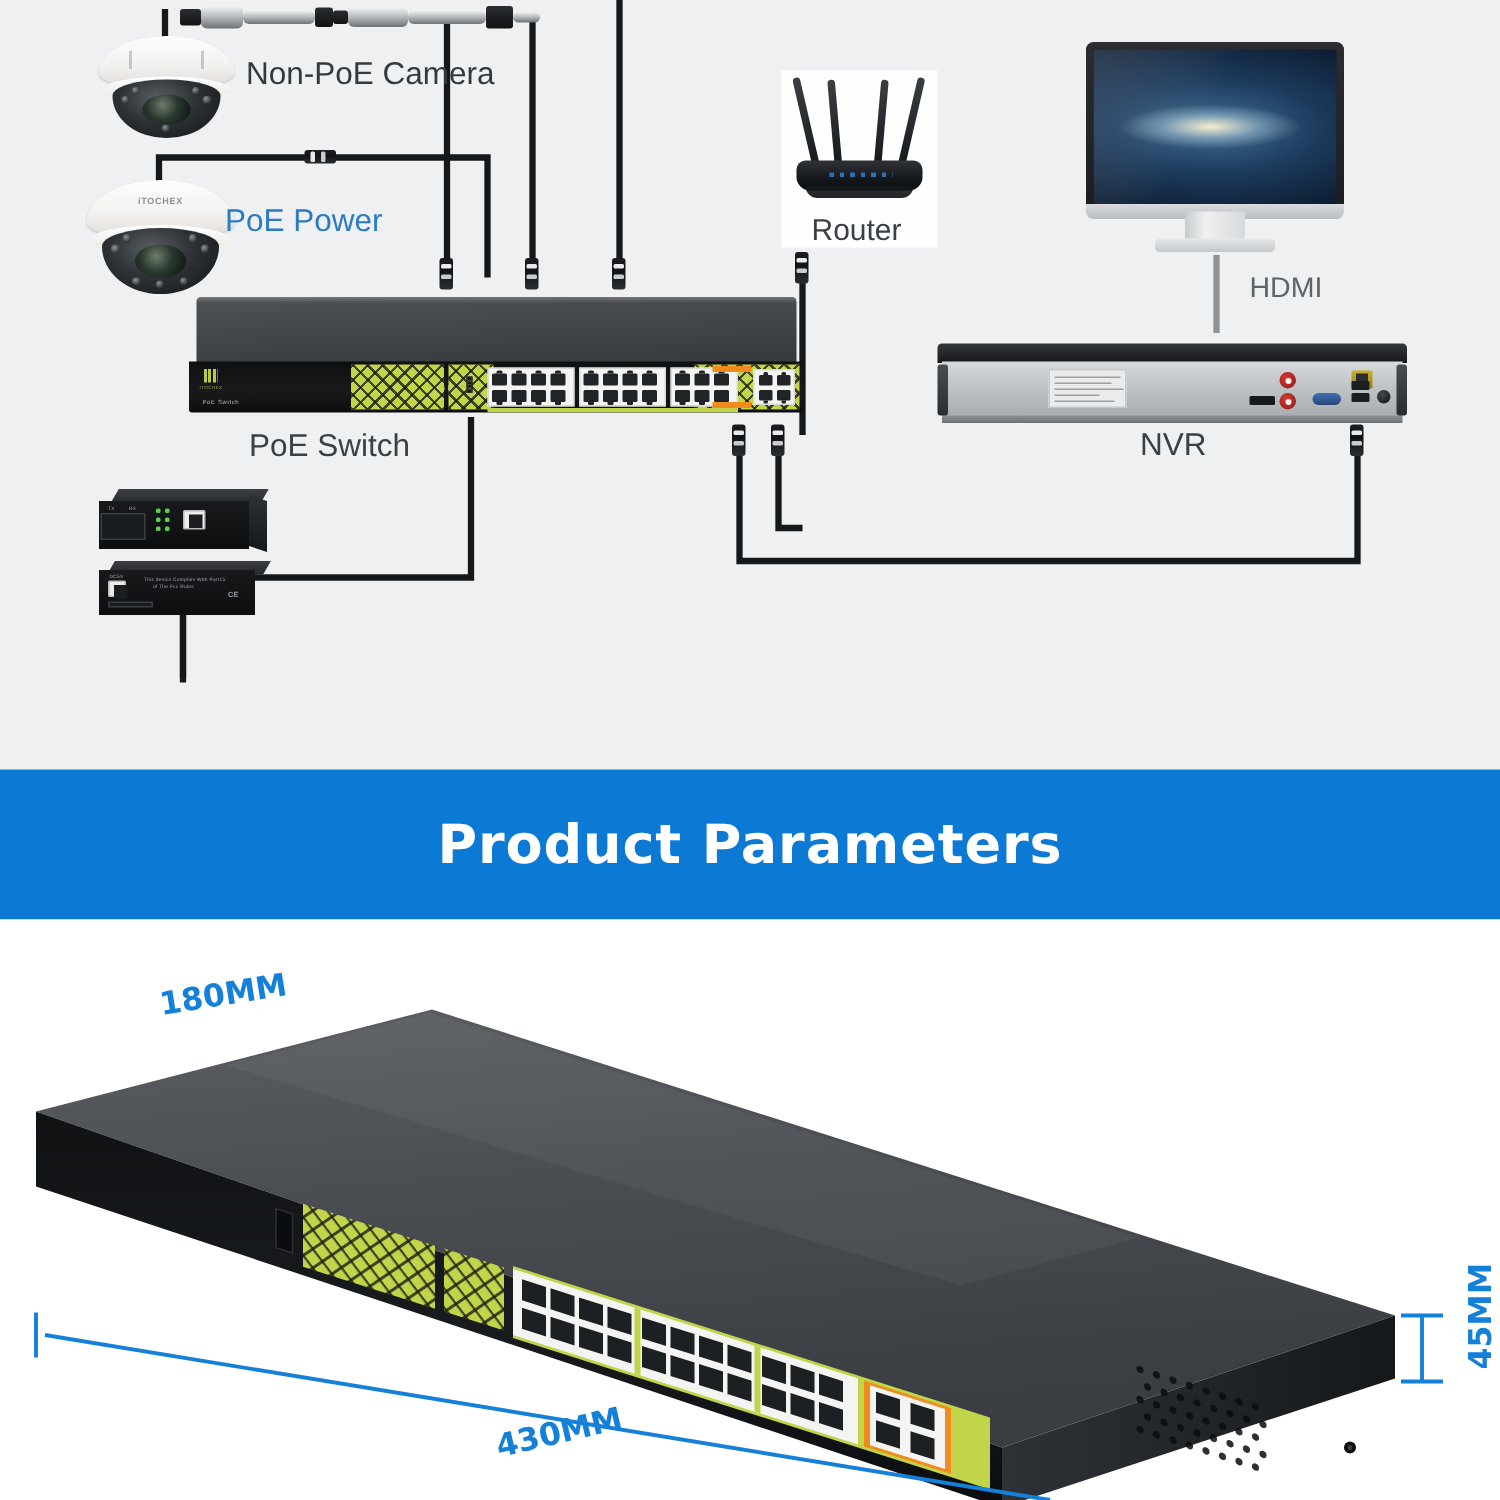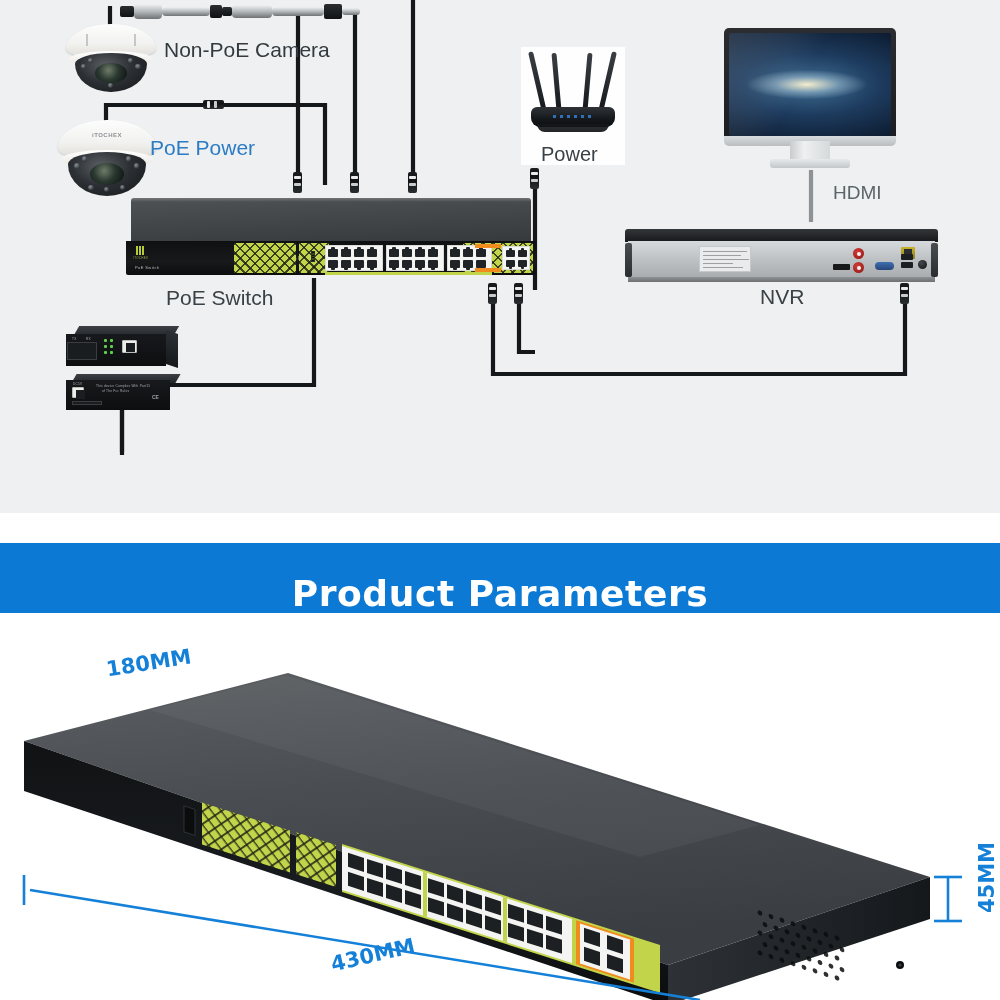--- a/index.html
+++ b/index.html
@@ -251,21 +251,21 @@
     border-radius:4px;
   }
   .psu-dark{
     position:absolute; background:linear-gradient(180deg,#2b2e31,#101214);
     border-radius:2px;
   }
 
   
   #banner{
     position:absolute; left:0; top:513px; width:1000px; height:100px;
-    background:#0c7ad4; display:flex; align-items:center; justify-content:center;margin-top:30px;
+    background:#0c7ad4; display:flex; align-items:center; justify-content:center;
   }
   #banner-title{
     color:#ffffff; font-size:36px; font-weight:bold; letter-spacing:.6px;
     font-family:"DejaVu Sans", sans-serif;
   }
 
   
   #dims{
     position:absolute; left:0; top:613px; width:1000px; height:387px;
     background:#ffffff; overflow:hidden;
@@ -361,21 +361,21 @@
 
     <div id="router-box">
       <div class="ant" style="left:14px; top:4px;  height:62px; transform:rotate(-13deg);"></div>
       <div class="ant" style="left:33px; top:6px;  height:58px; transform:rotate(-5deg);"></div>
       <div class="ant" style="left:64px; top:6px;  height:58px; transform:rotate(5deg);"></div>
       <div class="ant" style="left:84px; top:4px;  height:62px; transform:rotate(13deg);"></div>
       <div id="router-body">
         <div id="router-leds"></div>
       </div>
     </div>
-    <div class="lbl lbl-router">Power</div>
+    <div class="lbl lbl-router">Router</div>
     <div class="conn" style="left:530px; top:168px;"></div>
 
     <div id="monitor">
       <div id="mon-bezel">
         <div id="mon-screen"></div>
       </div>
       <div id="mon-chin"></div>
       <div id="mon-neck"></div>
       <div id="mon-foot"></div>
     </div>

